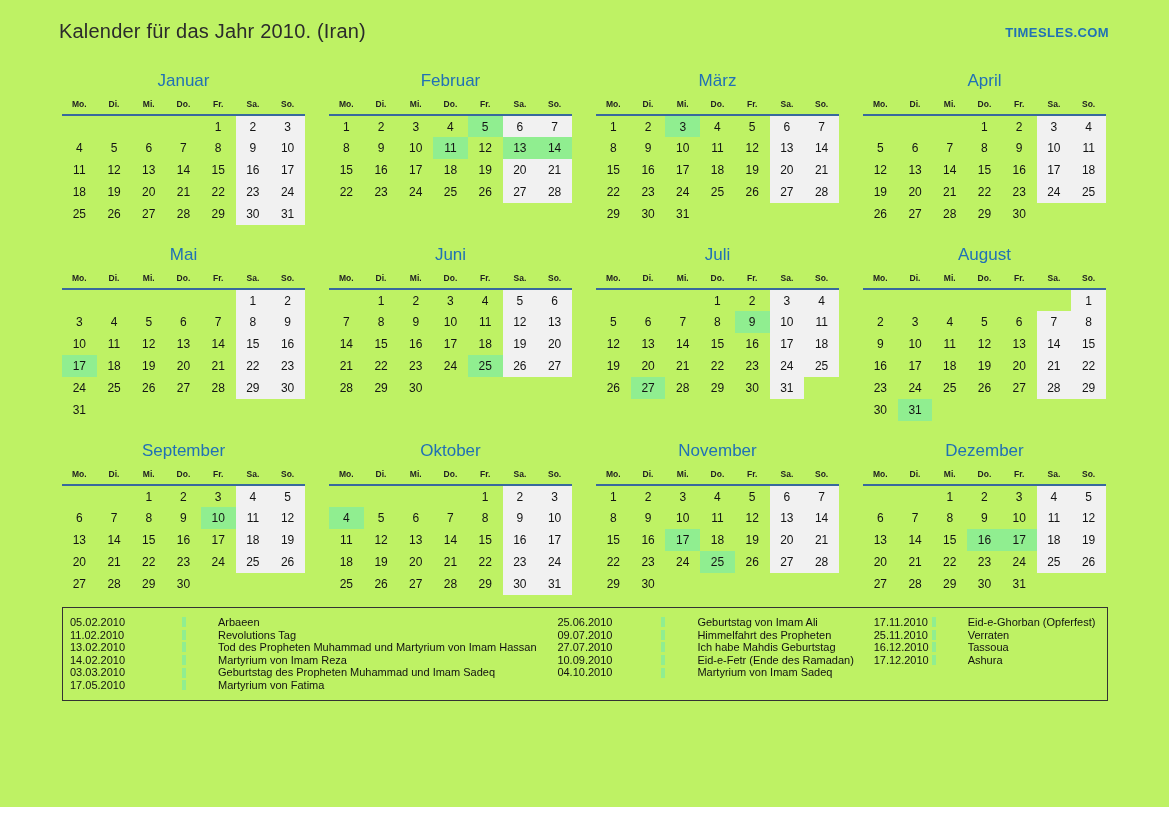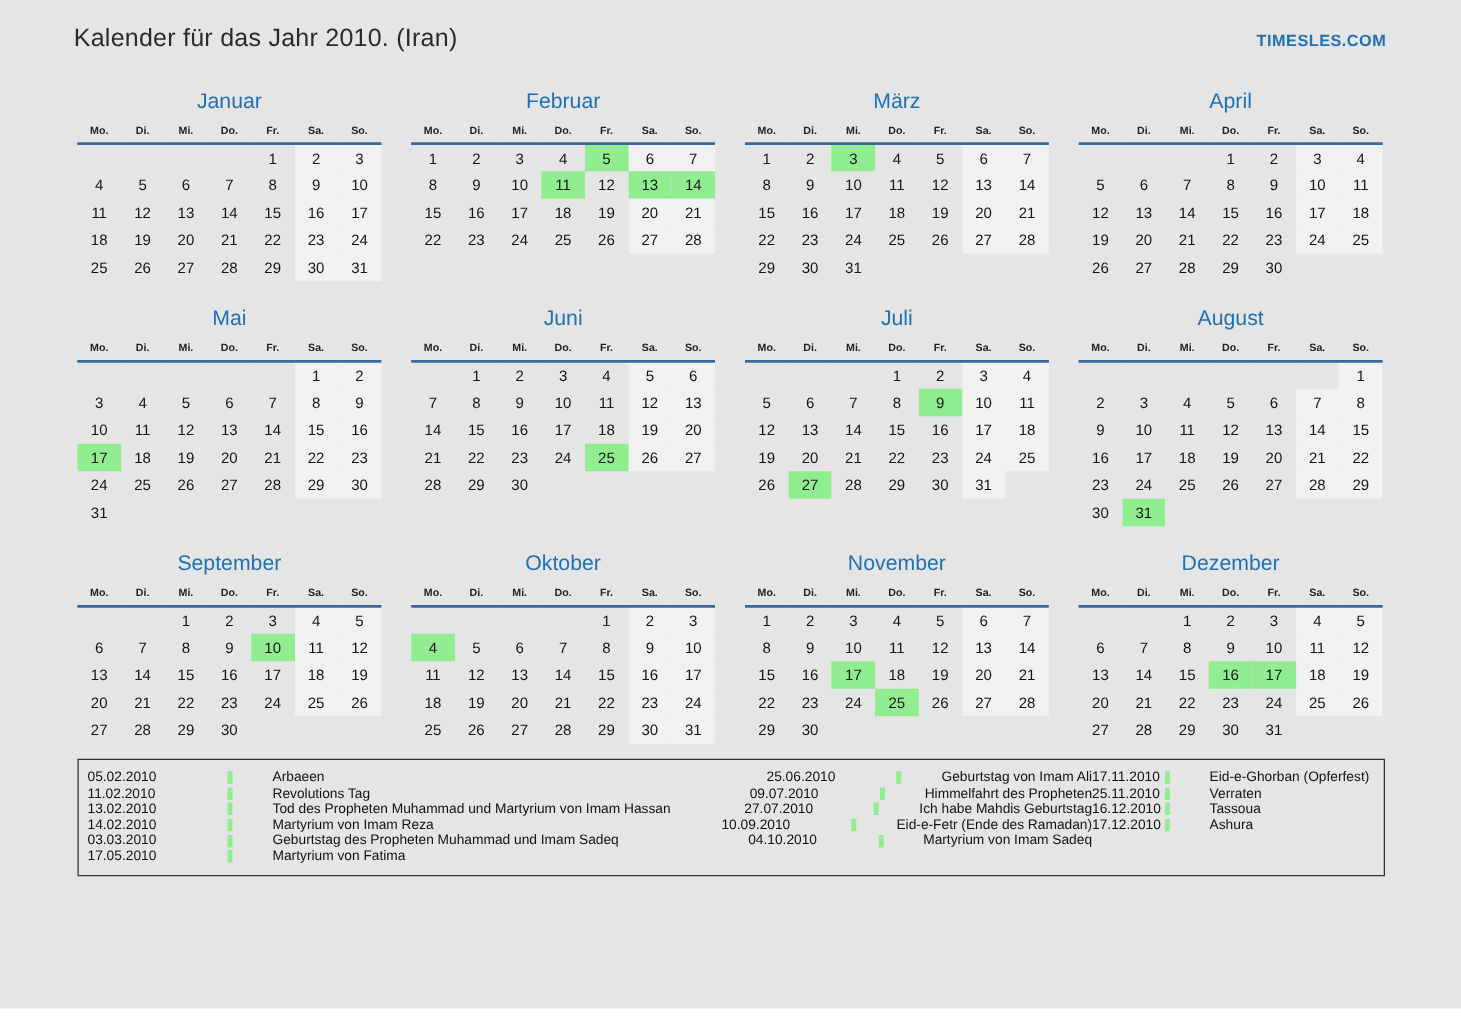--- a/index.html
+++ b/index.html
@@ -1,34 +1,34 @@
 <!DOCTYPE html>
 <html style="--blue: #2171b5; --line: #38699e; --green: #90ee90; --gray: #f1f1f1;"><head>
 <meta charset="utf-8">
 <style>
   * { box-sizing: border-box; margin: 0; padding: 0; }
   body { background: #fff; font-family: "Liberation Sans", sans-serif; }
-  .page { width: 1169px; height: 807px; background: #e5e5e5; overflow: hidden; position: relative; }
+  .page { width: 1169px; height: 807px; background: #bef264; overflow: hidden; position: relative; }
 
   .header { display: flex; justify-content: space-between; align-items: flex-start; padding: 20px 60px 0 59px; }
   .ptitle { font-size: 20px; font-weight: 500; color: #2b2b2b; letter-spacing: 0.2px; }
   .logo { font-size: 13px; font-weight: 600; color: var(--blue, #2171b5); margin-top: 5px; letter-spacing: 0.4px; text-decoration: none; cursor: pointer; }
 
   .months { display: grid; grid-template-columns: repeat(4, 243px); column-gap: 24px; row-gap: 20px; margin: 28px 61px 0 62px; align-items: start; }
   .month { width: 243px; }
   .mtitle { text-align: center; color: var(--blue, #2171b5); font-size: 17px; font-weight: 400; margin-bottom: 8px; }
   .mtable { width: 243px; table-layout: fixed; border-collapse: collapse; }
   .mtable th { font-size: 8.5px; font-weight: 700; color: #222; text-align: center; padding-bottom: 5px; border-bottom: 2px solid var(--line, #38699e); }
   .mtable td { height: 22px; text-align: center; vertical-align: middle; font-size: 12px; color: #141414; }
   td.wknd { background: var(--gray, #f1f1f1); }
   td.holiday { background: var(--green, #90ee90); }
 
   .legend { display: flex; margin: 12px 61px 0 62px; border: 1px solid #333; padding: 8px 0 8px 7px; min-height: 90px; }
   .lcol { display: flex; flex-direction: column; }
-  .lcol1 { width: 47%; } .lcol2 { width: 30.5%; align-items: flex-end; } .lcol3 { width: 22.5%; }
+  .lcol1 { width: 47%; } .lcol2 { width: 30.5%; } .lcol3 { width: 22.5%; }
   .lrow { display: flex; align-items: center; line-height: 12.6px; }
   .ldate { font-size: 11px; color: #111; flex: 0 0 auto; }
   .lcol1 .ldate { width: 112px; } .lcol2 .ldate { width: 104px; } .lcol3 .ldate { width: 58px; }
   .lbar { display: inline-block; width: 4px; height: 10px; background: var(--green, #90ee90); margin-right: 6px; flex: 0 0 auto; }
   .lname { font-size: 11px; color: #111; white-space: nowrap; margin-left: 26px; }
 </style>
 </head>
 <body>
 
 <div class="page">

